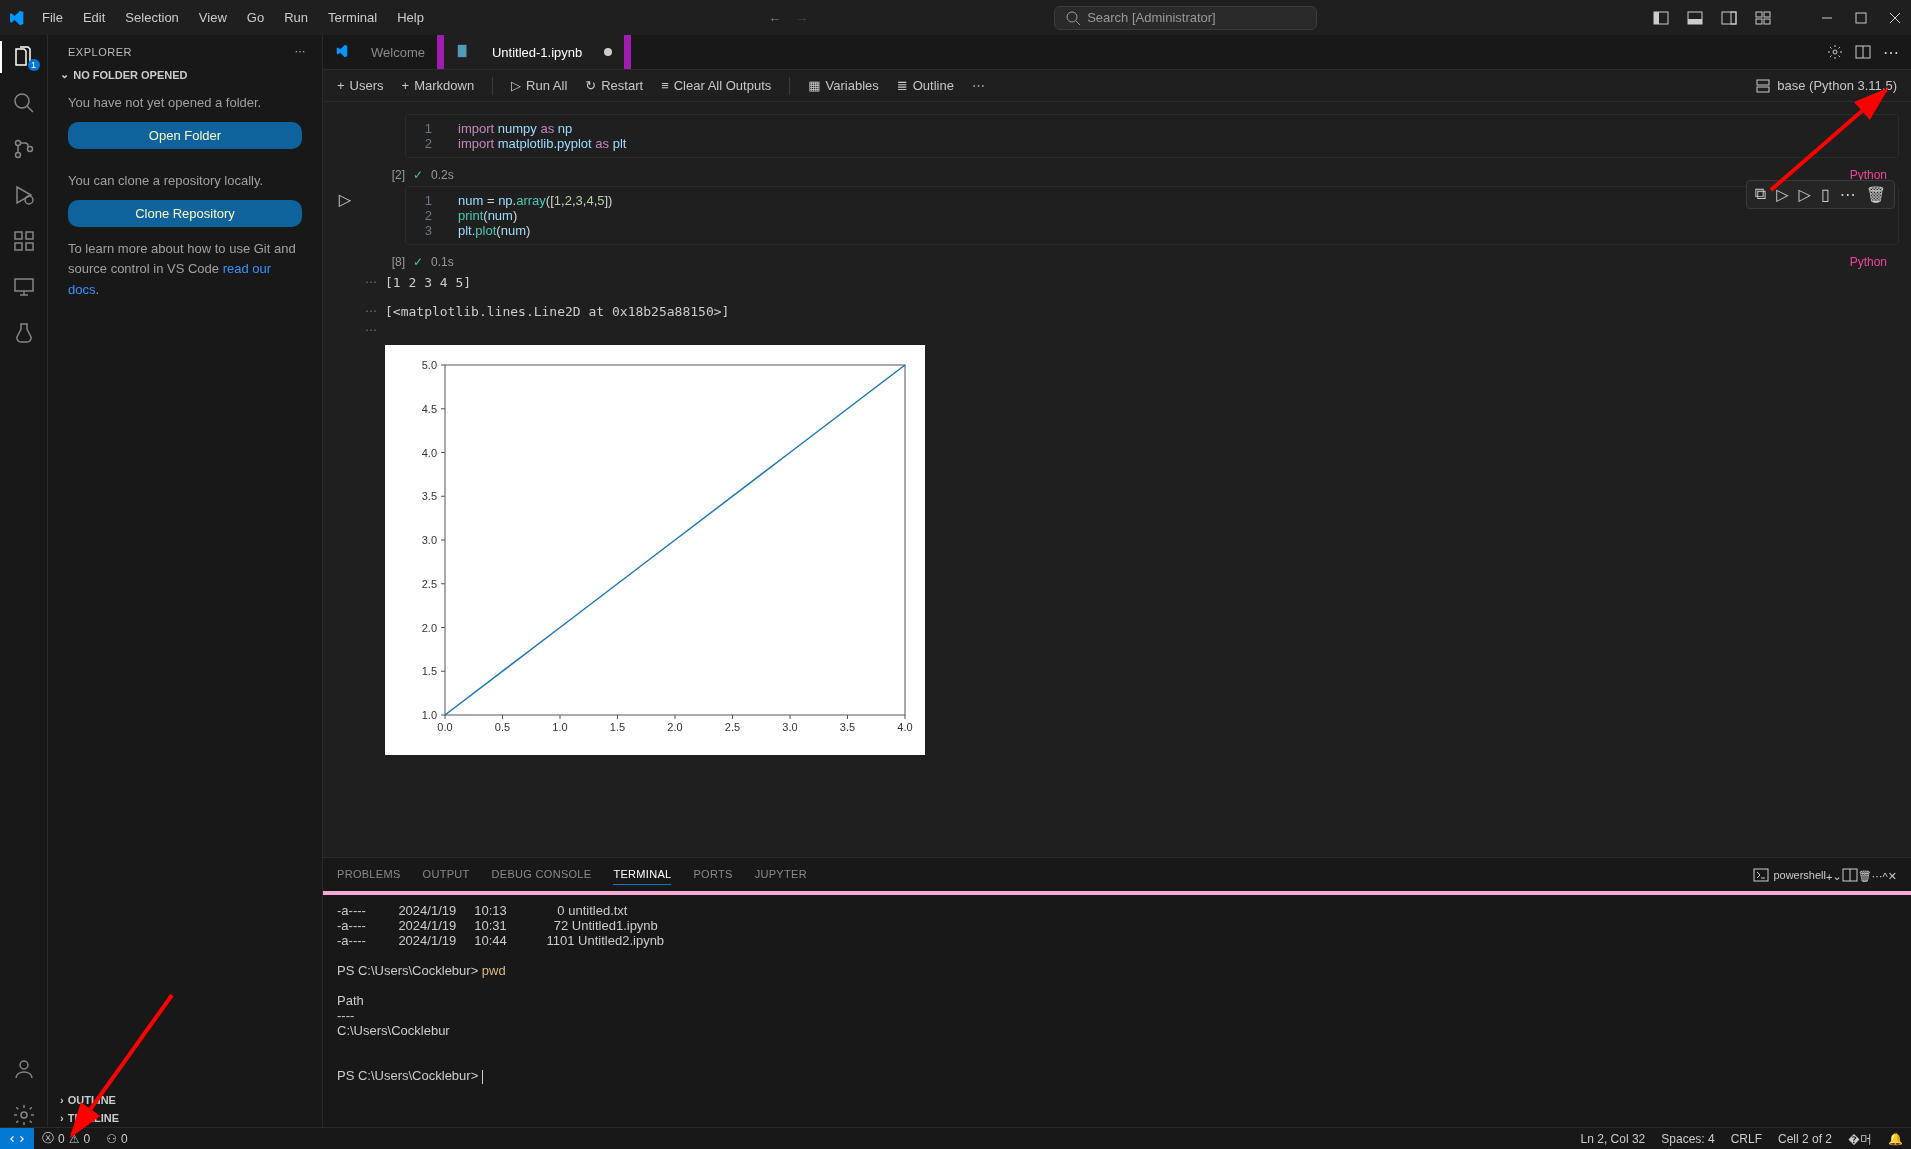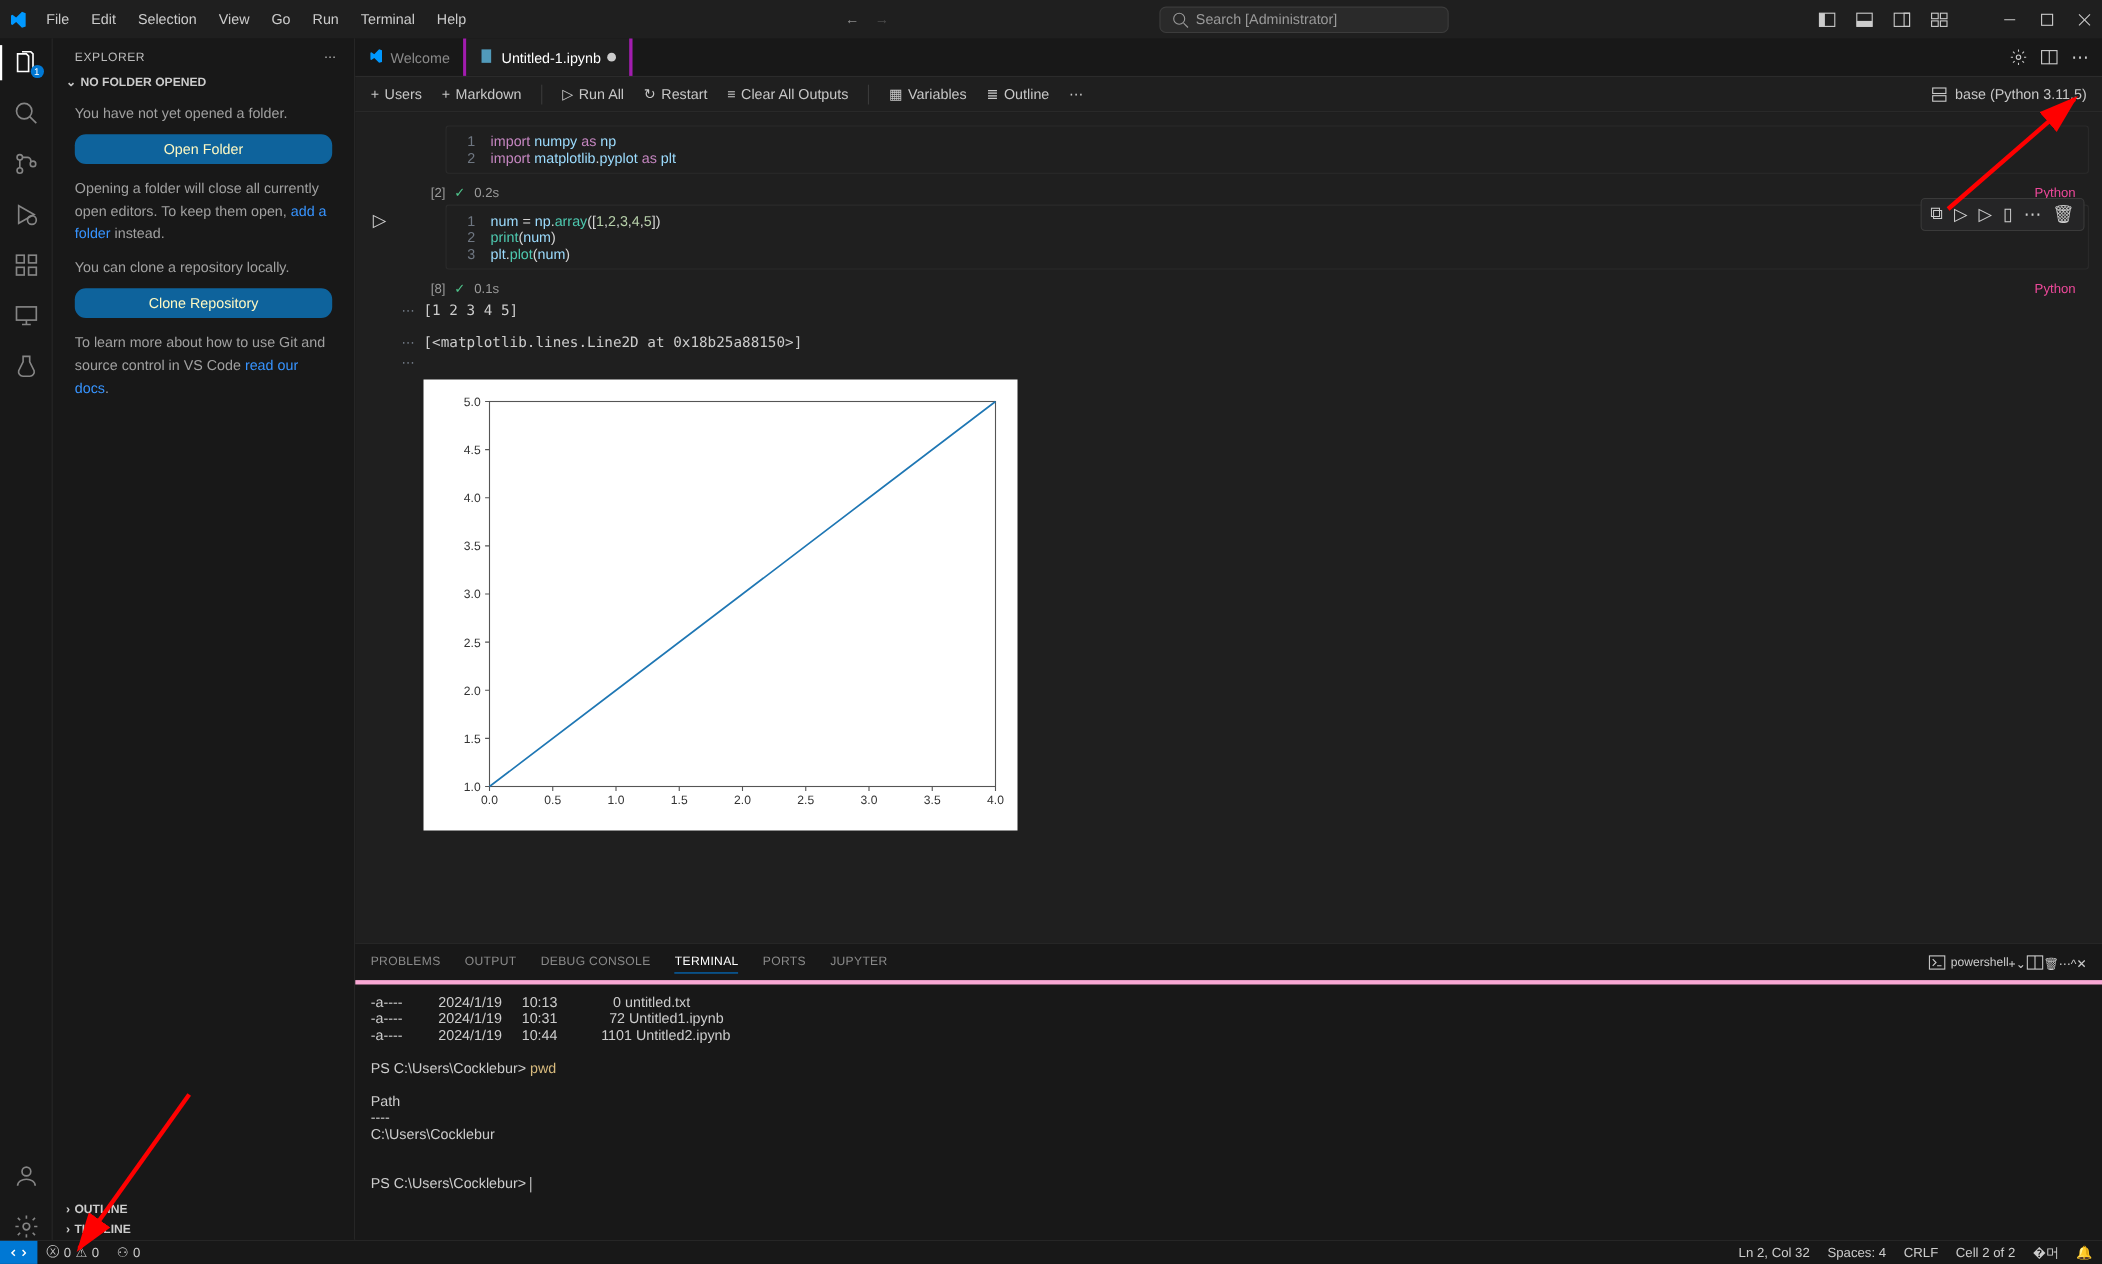--- a/index.html
+++ b/index.html
@@ -22,36 +22,36 @@
 .sidebar { width: 275px; background: #181818; border-right: 1px solid #2b2b2b; display: flex; flex-direction: column; }
 .sidebar-header { padding: 10px 16px 6px 20px; display: flex; justify-content: space-between; align-items: center; color: #bbbbbb; font-size: 11px; text-transform: uppercase; letter-spacing: 0.5px; }
 .sidebar-section { padding: 4px 12px; font-size: 11px; font-weight: 700; color: #cccccc; display: flex; align-items: center; gap: 4px; }
 .sidebar-body { padding: 8px 20px; font-size: 13px; color: #a0a0a0; line-height: 1.6; }
 .sidebar-body .btn { display: block; width: 100%; background: #0e639c; color: #fef9c3; border: none; padding: 6px; border-radius: 10px; margin: 8px 0 12px 0; font-size: 13px; cursor: pointer; }
 .sidebar-body a { color: #3794ff; text-decoration: none; }
 .sidebar-foot { margin-top: auto; }
 .sidebar-foot .row { padding: 3px 12px; font-size: 11px; font-weight: 700; color: #cccccc; display: flex; align-items: center; gap: 4px; }
 .editor-area { flex: 1; display: flex; flex-direction: column; background: #1f1f1f; min-width: 0; }
 .tabs { height: 35px; background: #181818; display: flex; align-items: stretch; border-bottom: 1px solid #2b2b2b; }
-.tab { display: flex; align-items: center; gap: 6px; padding: 0 12px; font-size: 13px; color: #8a8a8a; cursor: pointer; border-right: 3px solid #a21caf; }
+.tab { display: flex; align-items: center; gap: 22px; padding: 0 12px; font-size: 13px; color: #8a8a8a; cursor: pointer; border-right: 7px solid #a21caf; }
 .tab.active { background: #1f1f1f; color: #ffffff; }
 .tab .dot { width: 8px; height: 8px; border-radius: 50%; background: #cccccc; }
 .tabs .tab-actions { margin-left: auto; display: flex; align-items: center; gap: 12px; padding: 0 12px; color: #cccccc; }
 .nb-toolbar { height: 32px; background: #1f1f1f; border-bottom: 1px solid #2b2b2b; display: flex; align-items: center; padding: 0 14px; gap: 18px; font-size: 13px; color: #c7c7c7; }
 .nb-toolbar .tb-item { display: flex; align-items: center; gap: 5px; cursor: pointer; }
 .nb-toolbar .sep { width: 1px; height: 18px; background: #3a3a3a; }
 .nb-toolbar .kernel { margin-left: auto; display: flex; align-items: center; gap: 6px; }
 .nb-content { flex: 1; overflow: auto; background: #1f1f1f; padding: 12px 0; }
 .cell { display: flex; padding: 0 12px; margin-bottom: 6px; }
 .cell .gutter { width: 50px; display: flex; flex-direction: column; align-items: flex-end; padding-right: 8px; padding-top: 4px; color: #6e7681; font-size: 11px; gap: 4px; }
 .cell .code-area { flex: 1; }
 .code-block { background: #1f1f1f; border: 1px solid #2b2b2b; border-radius: 3px; padding: 6px 0; font-family: Consolas, monospace; font-size: 13px; }
 .code-line { display: flex; }
 .code-line .ln { width: 40px; text-align: right; padding-right: 14px; color: #6e7681; }
-.code-line .c { white-space: pre; }
+.code-line .c { white-space: pre; margin-left: 12px; }
 .kw { color: #c586c0; } .fn { color: #4ec9b0; } .nm { color: #b5cea8; } .id { color: #9cdcfe; } .op { color: #d4d4d4; }
 .exec-info { display: flex; align-items: center; gap: 8px; padding: 4px 0 4px 50px; font-size: 12px; color: #9a9a9a; }
 .exec-info .check { color: #4ec28a; }
 .exec-info .lang { margin-left: auto; padding-right: 24px; color: #ec4899; }
 .output { display: flex; padding: 2px 12px; }
 .output .ogutter { width: 50px; text-align: right; padding-right: 8px; color: #6e7681; font-size: 12px; }
 .output .otext { font-family: Consolas, monospace; font-size: 13px; color: #cccccc; white-space: pre; }
 .cell-toolbar-float { position: relative; height: 0; }
 .cell-toolbar-float .bar { position: absolute; right: 16px; top: -6px; background: #252526; border: 1px solid #3a3a3a; border-radius: 4px; display: flex; gap: 10px; padding: 4px 8px; color: #cccccc; }
 .run-gutter { width: 20px; display: flex; justify-content: center; padding-top: 4px; color: #cccccc; }
@@ -190,21 +190,20 @@
       <span>EXPLORER</span>
       <span>⋯</span>
     </div>
     <div class="sidebar-section">
       <span>⌄</span>
       <span>NO FOLDER OPENED</span>
     </div>
     <div class="sidebar-body">
       <div>You have not yet opened a folder.</div>
       <button class="btn">Open Folder</button>
-      <div><span>Opening a folder will close all currently open editors. To keep them open, </span><a href="#">add a folder</a><span> instead.</span></div>
       <div style="height:10px"></div>
       <div>You can clone a repository locally.</div>
       <button class="btn">Clone Repository</button>
       <div><span>To learn more about how to use Git and source control in VS Code </span><a href="#">read our docs</a><span>.</span></div>
     </div>
     <div class="sidebar-foot">
       <div class="row">
           <span>›</span>
           <span>OUTLINE</span>
         </div>

